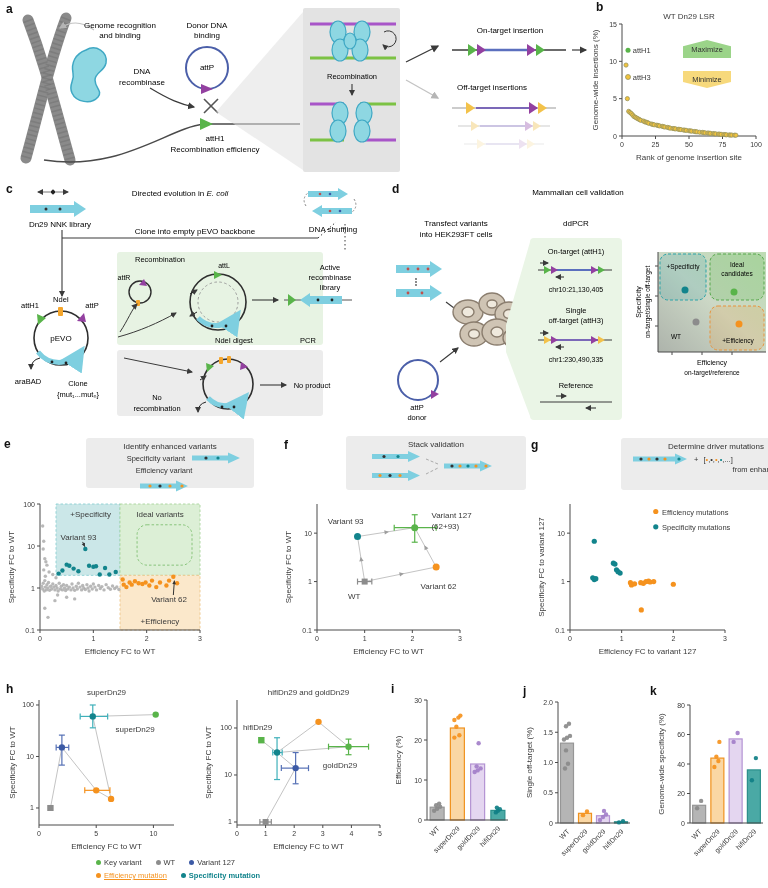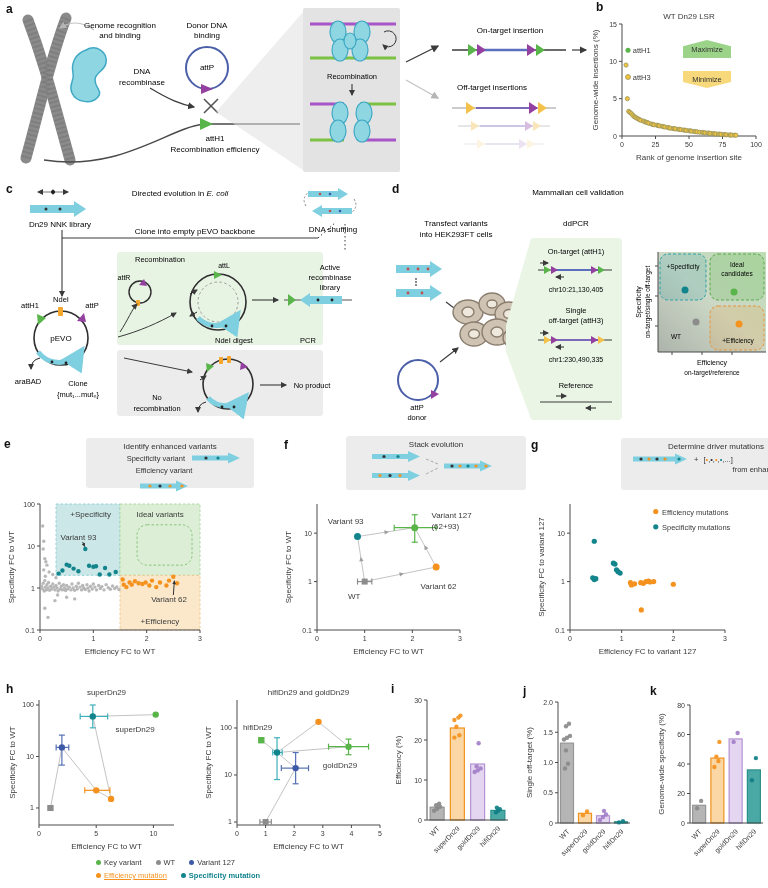--- a/index.html
+++ b/index.html
@@ -382,21 +382,21 @@
           <polygon points="2,3.5 38,3.5 38,0.5 50,6 38,11.5 38,8.5 2,8.5" fill="#7ecfe0"></polygon>
           <circle cx="12" cy="6" r="1.6" fill="#f5921e"></circle>
           <circle cx="22" cy="6" r="1.6" fill="#333"></circle>
           <circle cx="32" cy="6" r="1.6" fill="#f5921e"></circle>
           <circle cx="44" cy="6" r="1.6" fill="#f5921e"></circle>
         </svg>
     </div>
   </div>
 
   <div class="gbox" style="left:298px;top:436px;width:180px;height:54px;">
-    <div class="btitle">Stack evolution</div>
+    <div class="btitle">Stack validation</div>
     <svg width="180" height="38">
       <polygon points="26,5 62,5 62,2 74,7.5 62,13 62,10 26,10" fill="#7ecfe0"></polygon>
       <circle cx="38" cy="7.5" r="1.6" fill="#333"></circle>
         <circle cx="52" cy="7.5" r="1.6" fill="#12848c"></circle>
       <polygon points="26,24 62,24 62,21 74,26.5 62,32 62,29 26,29" fill="#7ecfe0"></polygon>
       <circle cx="34" cy="26.5" r="1.6" fill="#f5921e"></circle>
         <circle cx="44" cy="26.5" r="1.6" fill="#333"></circle>
         <circle cx="54" cy="26.5" r="1.6" fill="#f5921e"></circle>
       <path d="M80,10 L92,15" stroke="#aaa" stroke-width="1" stroke-dasharray="3,2"></path>
       <path d="M80,25 L92,19" stroke="#aaa" stroke-width="1" stroke-dasharray="3,2"></path>

